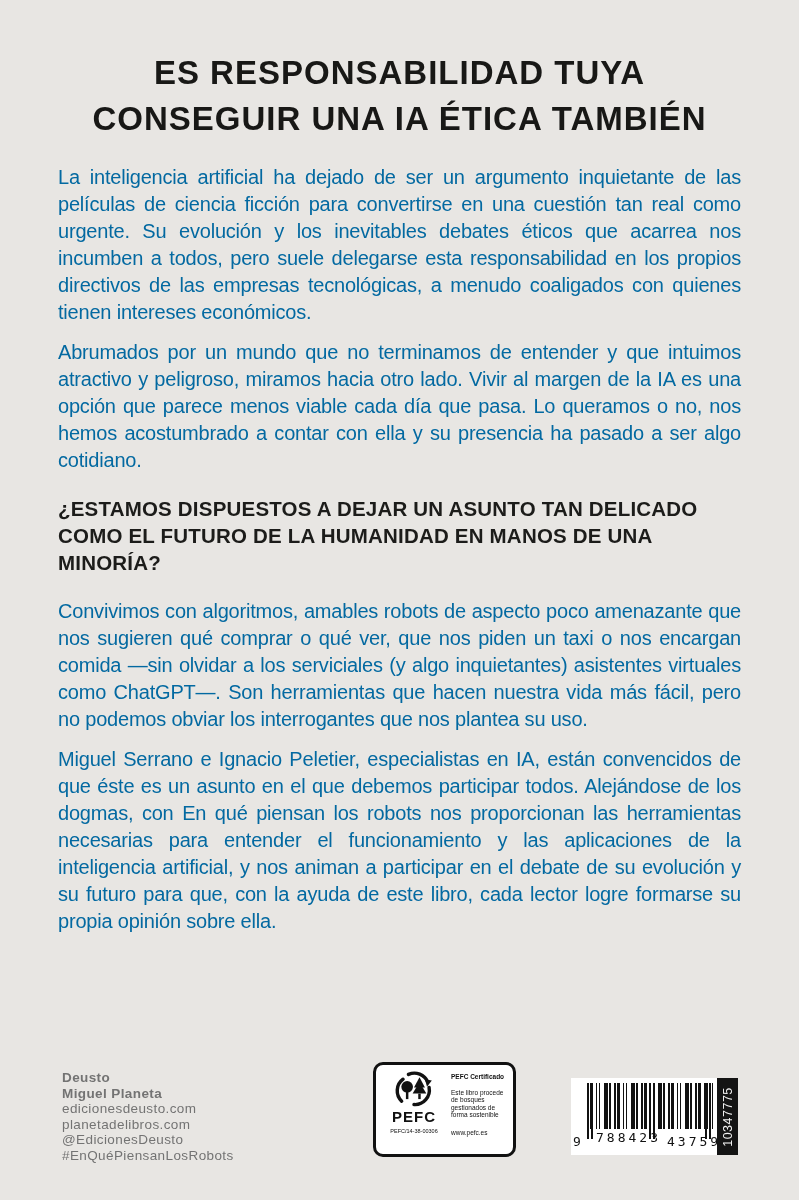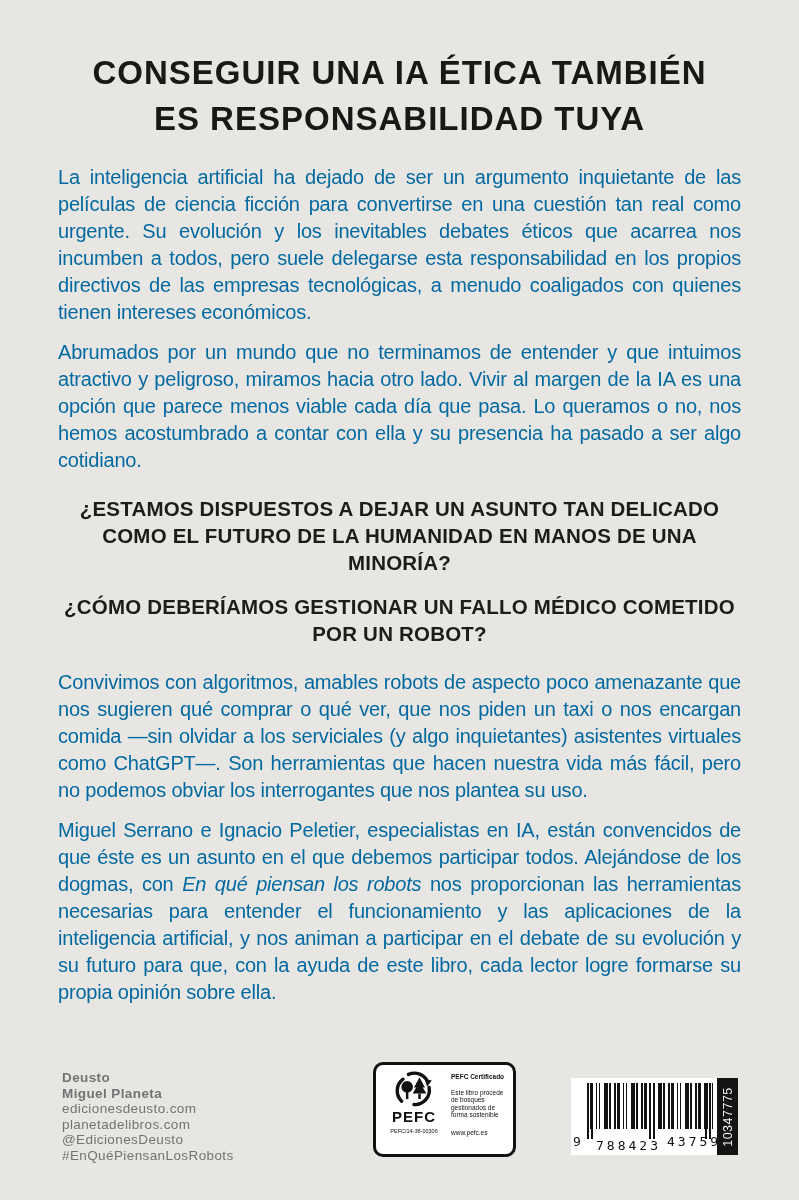--- a/index.html
+++ b/index.html
@@ -26,27 +26,27 @@
   .title-line{white-space:nowrap;}
 
   .body-par{
     font-size:20px;
     line-height:27px;
     letter-spacing:-0.2px;
     text-align:justify;
     margin:0 0 13px 0;
     color:#0369a1;
   }
-  .book-title-italic{font-style:italic;}
+  .book-title-italic{}
 
   .questions{
     margin:21px 0 22px 0;
   }
   .question{
-    text-align:center;
+    text-align:left;
     font-weight:700;
     font-size:20.5px;
     line-height:27px;
     letter-spacing:0.2px;
     color:#1c1c1a;
     margin:0 0 17px 0;
   }
   .question:last-child{margin-bottom:0;}
 
   
@@ -117,21 +117,21 @@
       linear-gradient(#111,#111) calc(100% - 6px) 0/2px 100% no-repeat,
       linear-gradient(#111,#111) calc(100% - 2px) 0/2px 100% no-repeat;
   }
   .barcode-digits{
     display:flex;align-items:flex-end;
     font-family:"DejaVu Sans Mono", monospace;
     font-size:13px;line-height:14px;color:#111;
     margin-top:1px;
   }
   .bc-d1{position:absolute;left:2px;bottom:6px;}
-  .bc-g1{position:absolute;left:25px;bottom:2px;letter-spacing:3px;}
+  .bc-g1{position:absolute;left:25px;bottom:10px;letter-spacing:3px;}
   .bc-g2{position:absolute;left:96px;bottom:6px;letter-spacing:3px;}
   .barcode-strip{
     width:21px;height:100%;
     background:#141414;
     position:relative;
   }
   .strip-number{
     position:absolute;left:50%;top:50%;
     transform:translate(-50%,-50%) rotate(-90deg);
     color:#f2f2f2;
@@ -141,30 +141,29 @@
     font-family:"Liberation Sans", sans-serif;
   }
 </style>
 </head>
 <body>
 
 <div class="cover">
   <div class="content">
 
     <h1 class="title">
+      <div class="title-line">ES RESPONSABILIDAD TUYA</div>
       <div class="title-line">CONSEGUIR UNA IA ÉTICA TAMBIÉN</div>
-      <div class="title-line">ES RESPONSABILIDAD TUYA</div>
     </h1>
 
     <p class="body-par">La inteligencia artificial ha dejado de ser un argumento inquietante de las películas de ciencia ficción para convertirse en una cuestión tan real como urgente. Su evolución y los inevitables debates éticos que acarrea nos incumben a todos, pero suele delegarse esta responsabilidad en los propios directivos de las empresas tecnológicas, a menudo coaligados con quienes tienen intereses económicos.</p>
     <p class="body-par">Abrumados por un mundo que no terminamos de entender y que intuimos atractivo y peligroso, miramos hacia otro lado. Vivir al margen de la IA es una opción que parece menos viable cada día que pasa. Lo queramos o no, nos hemos acostumbrado a contar con ella y su presencia ha pasado a ser algo cotidiano.</p>
 
     <div class="questions">
       <div class="question">¿ESTAMOS DISPUESTOS A DEJAR UN ASUNTO TAN DELICADO COMO EL FUTURO DE LA HUMANIDAD EN MANOS DE UNA MINORÍA?</div>
-      <div class="question">¿CÓMO DEBERÍAMOS GESTIONAR UN FALLO MÉDICO COMETIDO POR UN ROBOT?</div>
     </div>
 
     <p class="body-par">Convivimos con algoritmos, amables robots de aspecto poco amenazante que nos sugieren qué comprar o qué ver, que nos piden un taxi o nos encargan comida —sin olvidar a los serviciales (y algo inquietantes) asistentes virtuales como ChatGPT—. Son herramientas que hacen nuestra vida más fácil, pero no podemos obviar los interrogantes que nos plantea su uso.</p>
 
     <p class="body-par"><span>Miguel Serrano e Ignacio Peletier, especialistas en IA, están convencidos de que éste es un asunto en el que debemos participar todos. Alejándose de los dogmas, con </span><span class="book-title-italic">En qué piensan los robots</span><span> nos proporcionan las herramientas necesarias para entender el funcionamiento y las aplicaciones de la inteligencia artificial, y nos animan a participar en el debate de su evolución y su futuro para que, con la ayuda de este libro, cada lector logre formarse su propia opinión sobre ella.</span></p>
   </div>
 
   <div class="publisher">
     <div class="bold">Deusto</div>
     <div class="bold">Miguel Planeta</div>

